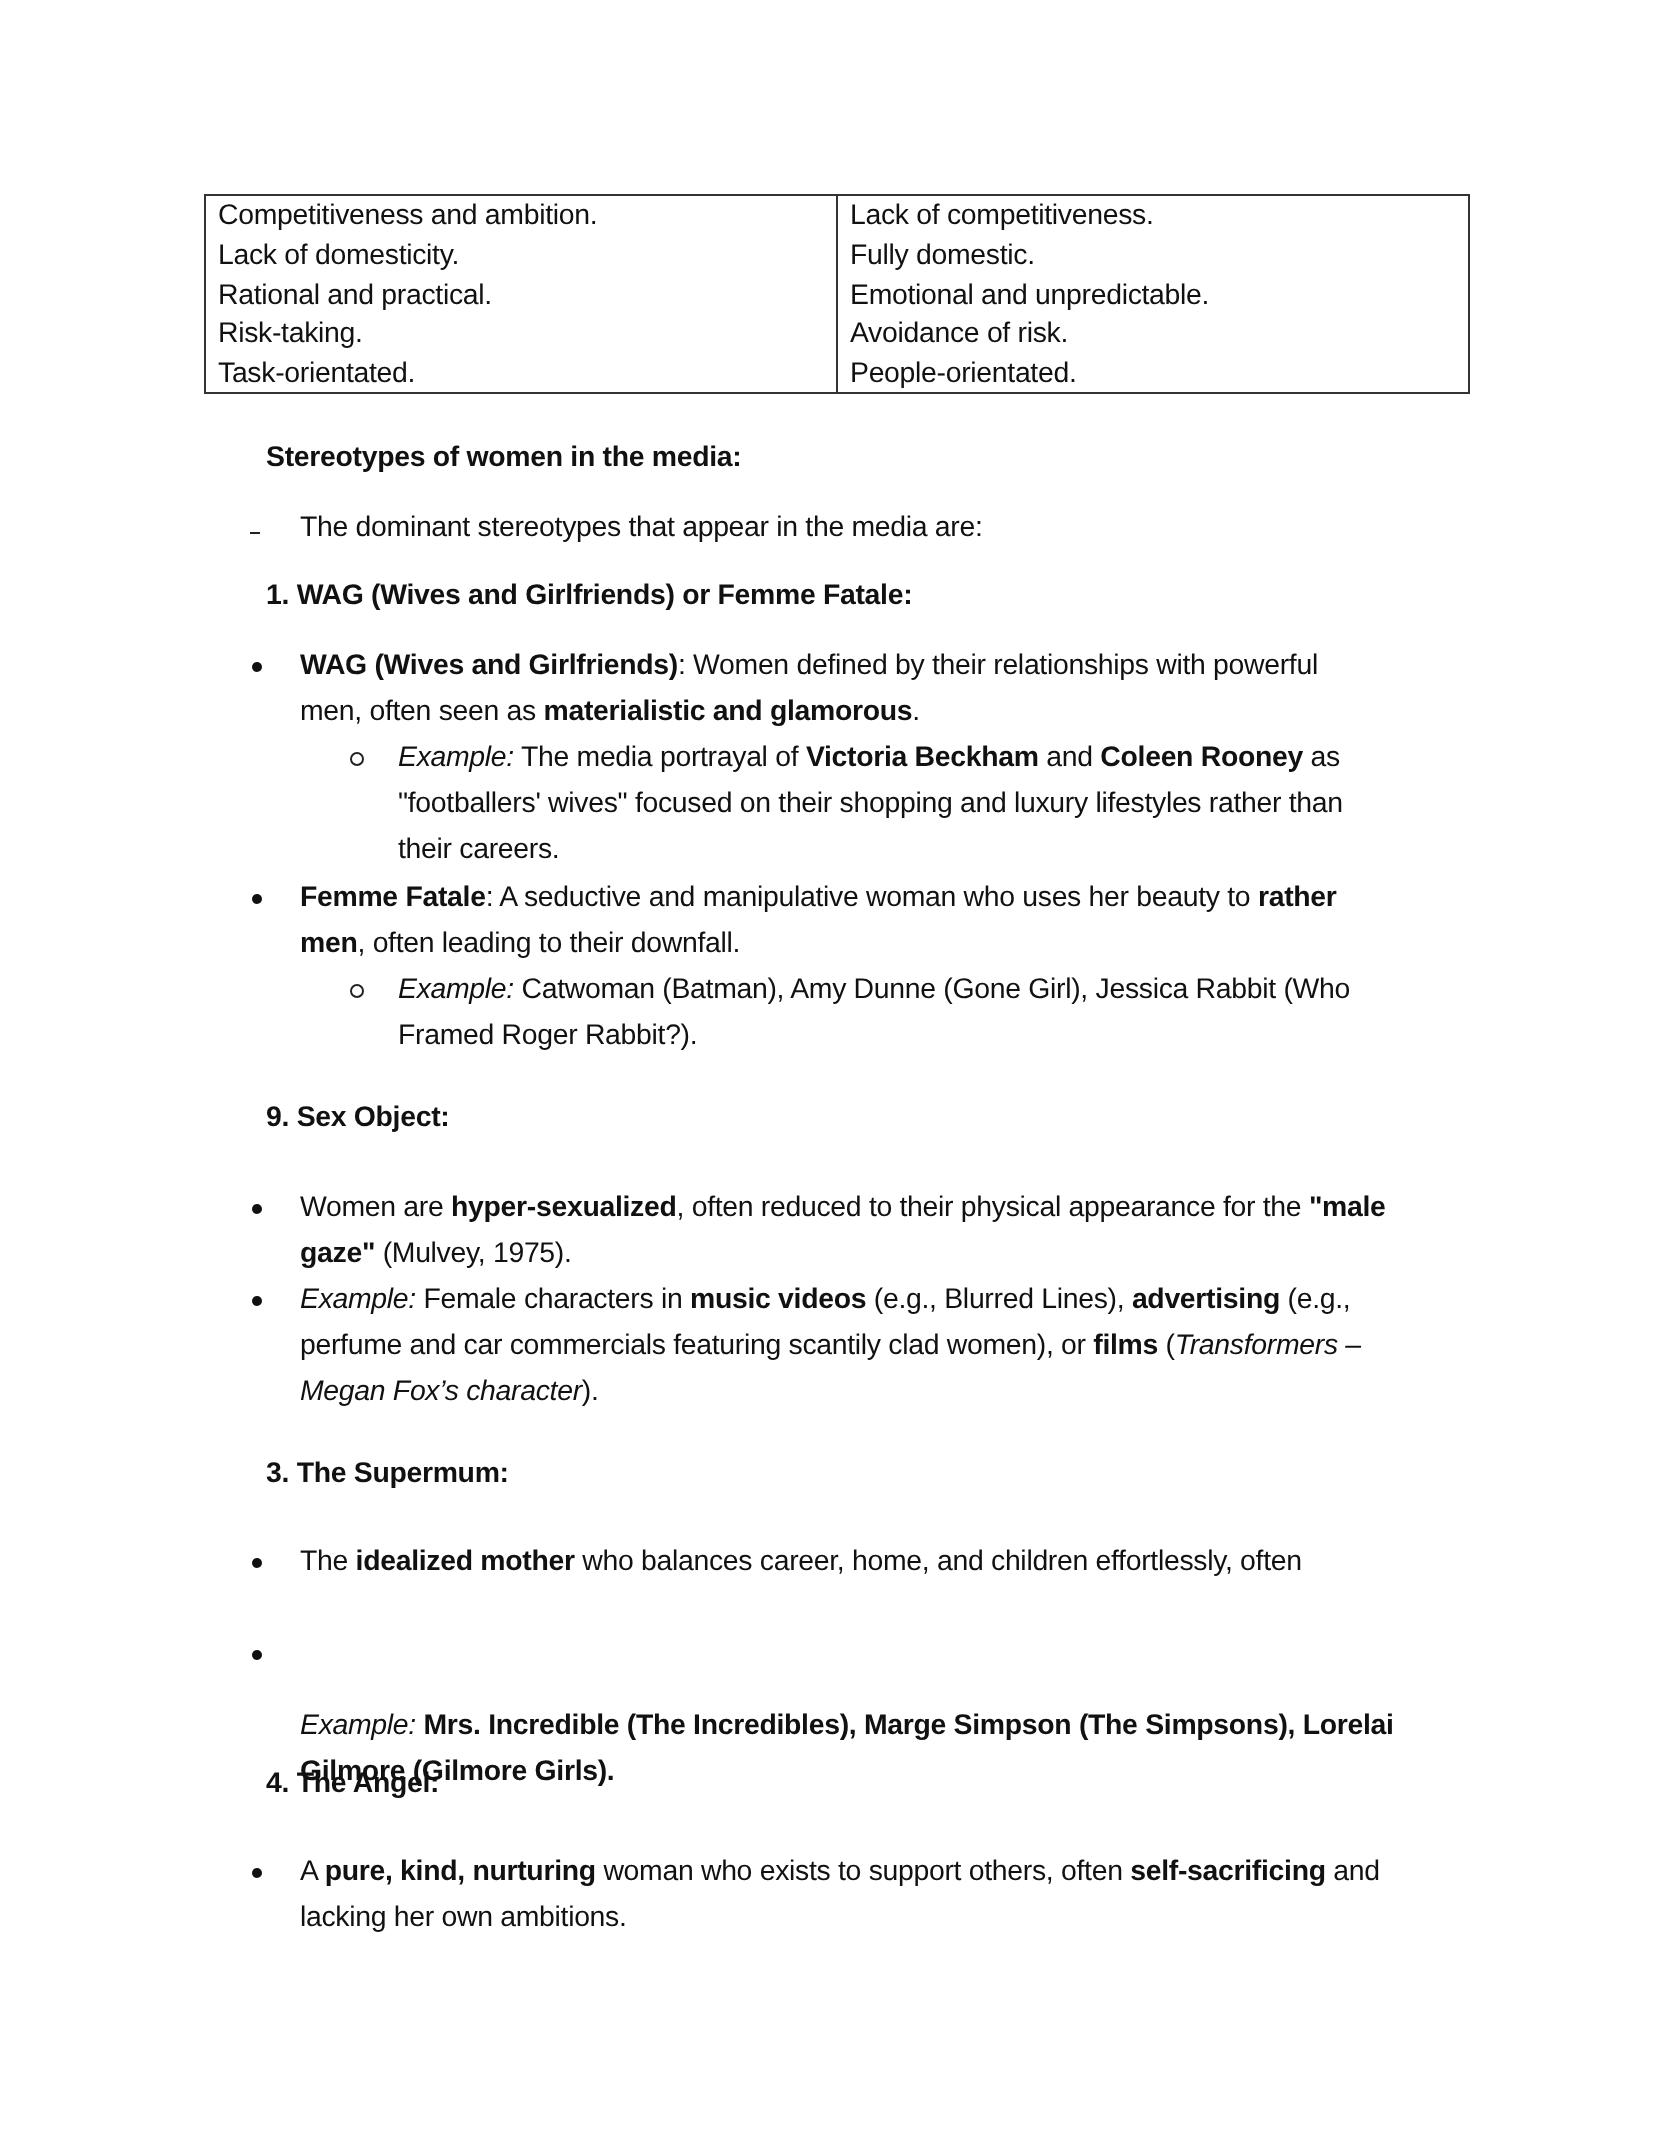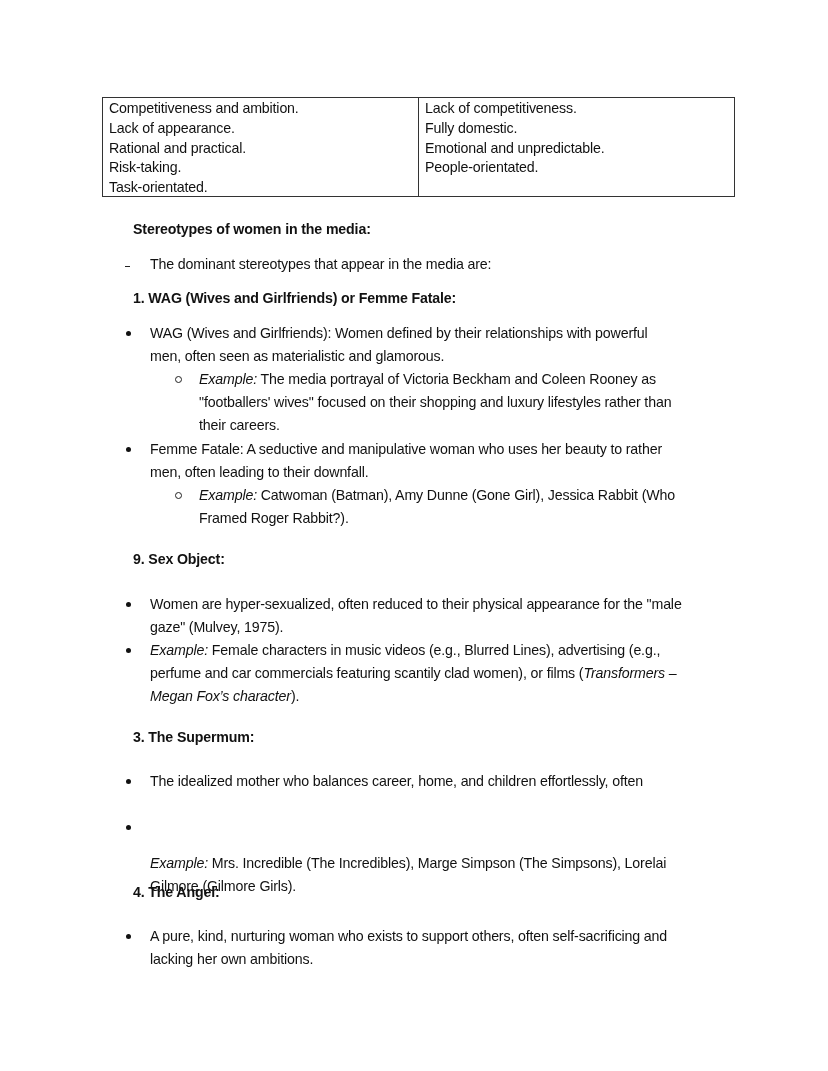--- a/index.html
+++ b/index.html
@@ -49,21 +49,21 @@
       display: block;
       white-space: nowrap;
     }
 
     .abs { position: absolute; white-space: nowrap; }
     .heading {
       font-weight: bold;
       left: 97px;
       margin-left: 32px;
     }
-    b { font-weight: normal; }
+    b { font-weight: bold; }
     i { font-style: italic; }
 
     .bullet-dot {
       position: absolute;
       width: 5px; height: 5px;
       background: #111;
       border-radius: 50%;
     }
     .bullet-circle {
       position: absolute;
@@ -84,29 +84,30 @@
     }
   </style>
 </head>
 <body>
 
 <div class="page">
 
   <div class="traits-table">
     <div class="traits-col left">
       <span class="trait-cell">Competitiveness and ambition.</span>
-      <span class="trait-cell">Lack of appearance.</span>
+      <span class="trait-cell">Lack of domesticity.</span>
       <span class="trait-cell">Rational and practical.</span>
       <span class="trait-cell">Risk-taking.</span>
       <span class="trait-cell">Task-orientated.</span>
     </div>
     <div class="traits-col right">
       <span class="trait-cell">Lack of competitiveness.</span>
       <span class="trait-cell">Fully domestic.</span>
       <span class="trait-cell">Emotional and unpredictable.</span>
+      <span class="trait-cell">Avoidance of risk.</span>
       <span class="trait-cell">People-orientated.</span>
     </div>
   </div>
 
   <div class="abs heading" style="top:221px;">Stereotypes of women in the media:</div>
 
   <span class="bullet-dash" style="left:121px; top:266px;"></span>
   <div class="abs" style="left:146px; top:256px;">The dominant stereotypes that appear in the media are:</div>
 
   <div class="abs heading" style="top:290px;">1. WAG (Wives and Girlfriends) or Femme Fatale:</div>

